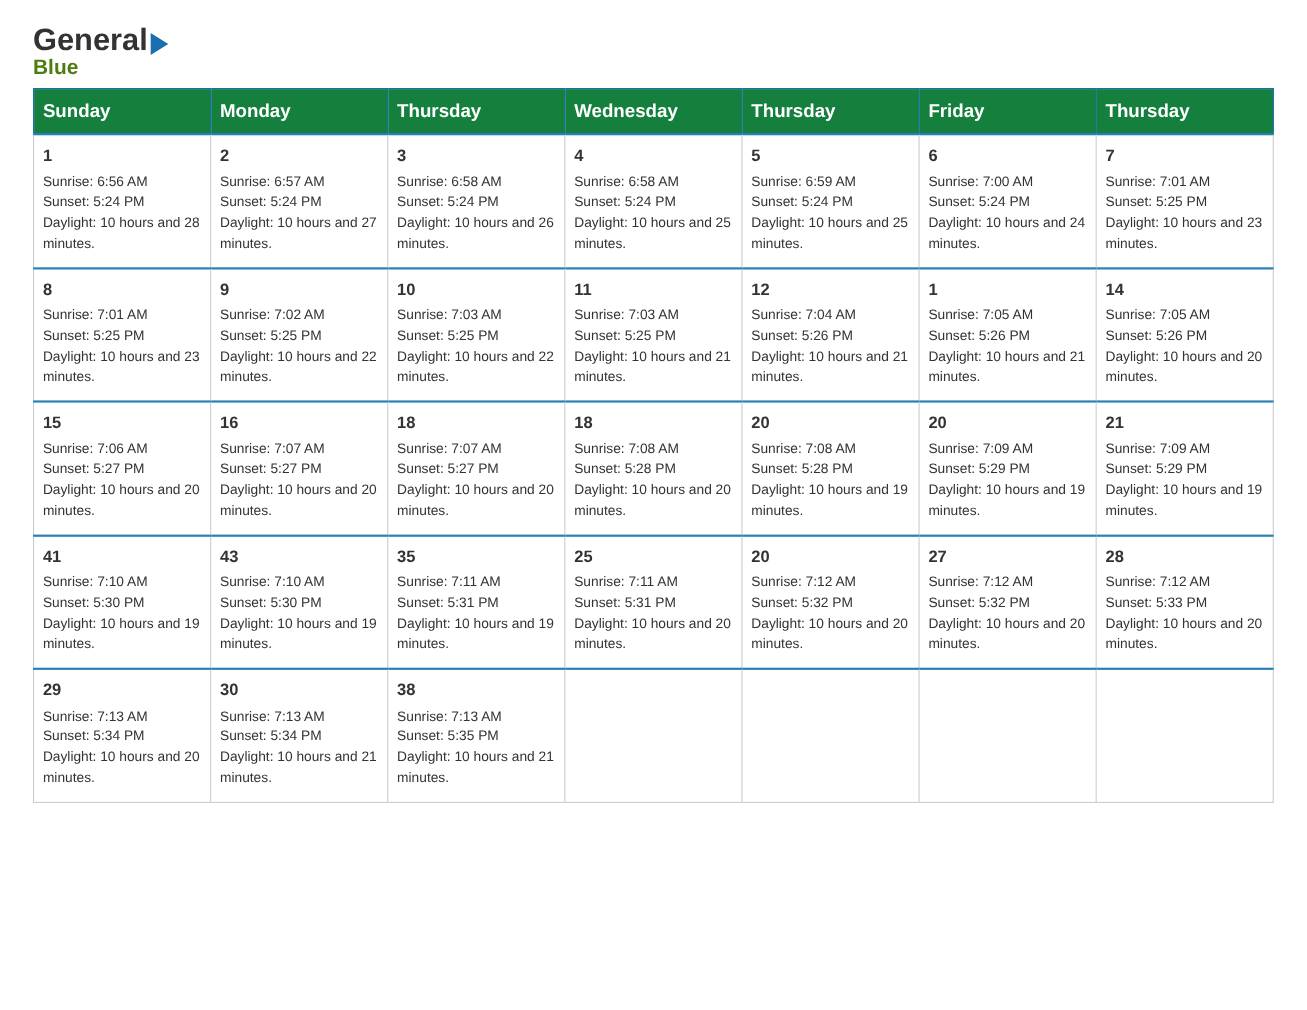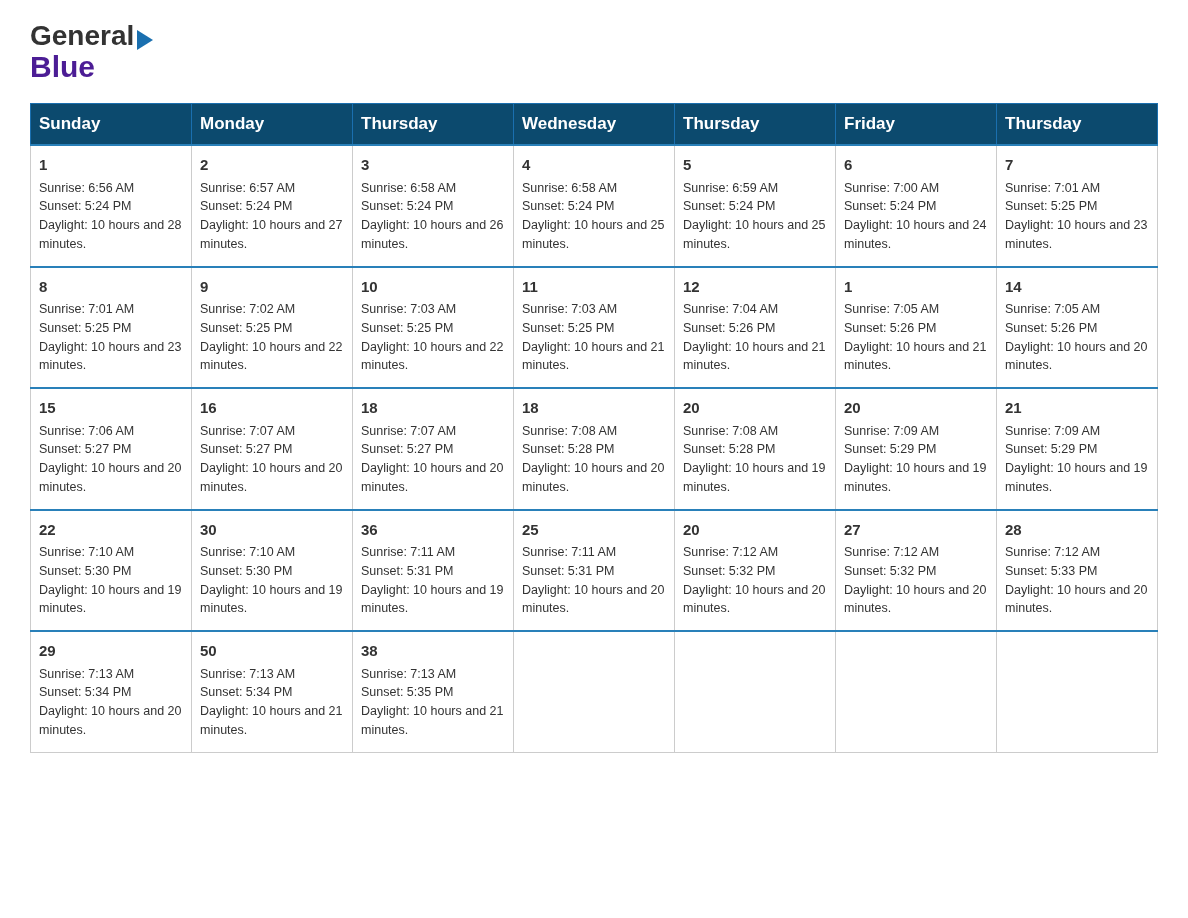--- a/index.html
+++ b/index.html
@@ -7,44 +7,44 @@
       font-family: Arial, sans-serif;
       background: #fff;
       width: 1188px;
       min-height: 918px;
       padding: 20px 30px;
     }
     .header {
       display: flex;
       justify-content: space-between;
       align-items: flex-start;
-      margin-bottom: 21px;
+      margin-bottom: 8px;
     }
     .logo {
       display: flex;
       align-items: center;
       gap: 0;
     }
     .logo-text-general {
       font-size: 28px;
       font-weight: bold;
       color: #333;
     }
     .logo-wrapper {
       display: flex;
       flex-direction: column;
     }
     .logo-top-row {
       display: flex;
       align-items: flex-end;
     }
     .logo-bottom {
-      font-size: 30px;
+      font-size: 19px;
       font-weight: bold;
-      color: #4c1d95;
+      color: #4d7c0f;
       line-height: 1;
       margin-top: -4px;
     }
     .title-section {
       text-align: right;
     }
     .month-title {
       font-size: 52px;
       font-weight: bold;
       color: #222;
@@ -54,21 +54,21 @@
       font-size: 22px;
       color: #444;
       margin-top: 4px;
     }
     .calendar-table {
       width: 100%;
       border-collapse: collapse;
       table-layout: fixed;
     }
     .calendar-table th {
-      background-color: #0c4a6e;
+      background-color: #15803d;
       color: #fff;
       font-size: 17px;
       font-weight: bold;
       padding: 10px 8px;
       text-align: left;
       border: 1px solid #1a6faf;
     }
     .calendar-table td {
       vertical-align: top;
       padding: 8px 8px 12px 8px;
@@ -147,31 +147,31 @@
       <tr class="week-row">
         <td><span class="day-number">15</span>Sunrise: 7:06 AM<br>Sunset: 5:27 PM<br>Daylight: 10 hours and 20 minutes.</td>
         <td><span class="day-number">16</span>Sunrise: 7:07 AM<br>Sunset: 5:27 PM<br>Daylight: 10 hours and 20 minutes.</td>
         <td><span class="day-number">18</span>Sunrise: 7:07 AM<br>Sunset: 5:27 PM<br>Daylight: 10 hours and 20 minutes.</td>
         <td><span class="day-number">18</span>Sunrise: 7:08 AM<br>Sunset: 5:28 PM<br>Daylight: 10 hours and 20 minutes.</td>
         <td><span class="day-number">20</span>Sunrise: 7:08 AM<br>Sunset: 5:28 PM<br>Daylight: 10 hours and 19 minutes.</td>
         <td><span class="day-number">20</span>Sunrise: 7:09 AM<br>Sunset: 5:29 PM<br>Daylight: 10 hours and 19 minutes.</td>
         <td><span class="day-number">21</span>Sunrise: 7:09 AM<br>Sunset: 5:29 PM<br>Daylight: 10 hours and 19 minutes.</td>
       </tr>
       <tr class="week-row">
-        <td><span class="day-number">22</span>Sunrise: 7:10 AM<br>Sunset: 5:30 PM<br>Daylight: 10 hours and 19 minutes.</td>
-        <td><span class="day-number">30</span>Sunrise: 7:10 AM<br>Sunset: 5:30 PM<br>Daylight: 10 hours and 19 minutes.</td>
-        <td><span class="day-number">36</span>Sunrise: 7:11 AM<br>Sunset: 5:31 PM<br>Daylight: 10 hours and 19 minutes.</td>
+        <td><span class="day-number">41</span>Sunrise: 7:10 AM<br>Sunset: 5:30 PM<br>Daylight: 10 hours and 19 minutes.</td>
+        <td><span class="day-number">43</span>Sunrise: 7:10 AM<br>Sunset: 5:30 PM<br>Daylight: 10 hours and 19 minutes.</td>
+        <td><span class="day-number">35</span>Sunrise: 7:11 AM<br>Sunset: 5:31 PM<br>Daylight: 10 hours and 19 minutes.</td>
         <td><span class="day-number">25</span>Sunrise: 7:11 AM<br>Sunset: 5:31 PM<br>Daylight: 10 hours and 20 minutes.</td>
         <td><span class="day-number">20</span>Sunrise: 7:12 AM<br>Sunset: 5:32 PM<br>Daylight: 10 hours and 20 minutes.</td>
         <td><span class="day-number">27</span>Sunrise: 7:12 AM<br>Sunset: 5:32 PM<br>Daylight: 10 hours and 20 minutes.</td>
         <td><span class="day-number">28</span>Sunrise: 7:12 AM<br>Sunset: 5:33 PM<br>Daylight: 10 hours and 20 minutes.</td>
       </tr>
       <tr class="week-row">
         <td><span class="day-number">29</span>Sunrise: 7:13 AM<br>Sunset: 5:34 PM<br>Daylight: 10 hours and 20 minutes.</td>
-        <td><span class="day-number">50</span>Sunrise: 7:13 AM<br>Sunset: 5:34 PM<br>Daylight: 10 hours and 21 minutes.</td>
+        <td><span class="day-number">30</span>Sunrise: 7:13 AM<br>Sunset: 5:34 PM<br>Daylight: 10 hours and 21 minutes.</td>
         <td><span class="day-number">38</span>Sunrise: 7:13 AM<br>Sunset: 5:35 PM<br>Daylight: 10 hours and 21 minutes.</td>
         <td class="empty-cell"></td>
         <td class="empty-cell"></td>
         <td class="empty-cell"></td>
         <td class="empty-cell"></td>
       </tr>
     </tbody>
 </table>
 
 </body></html>

